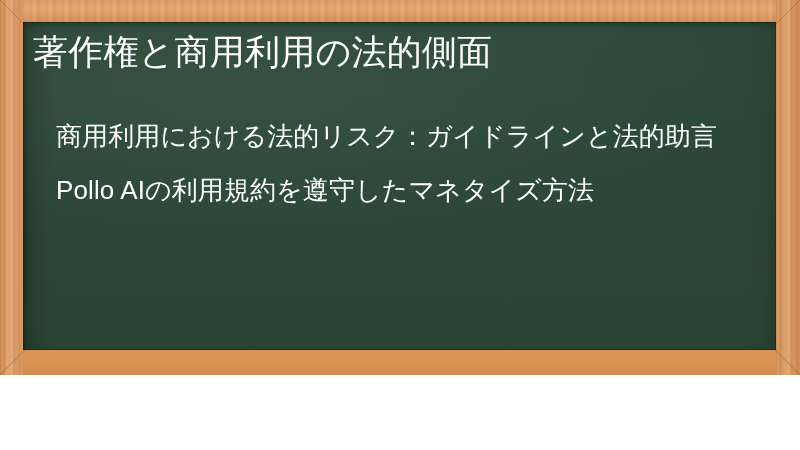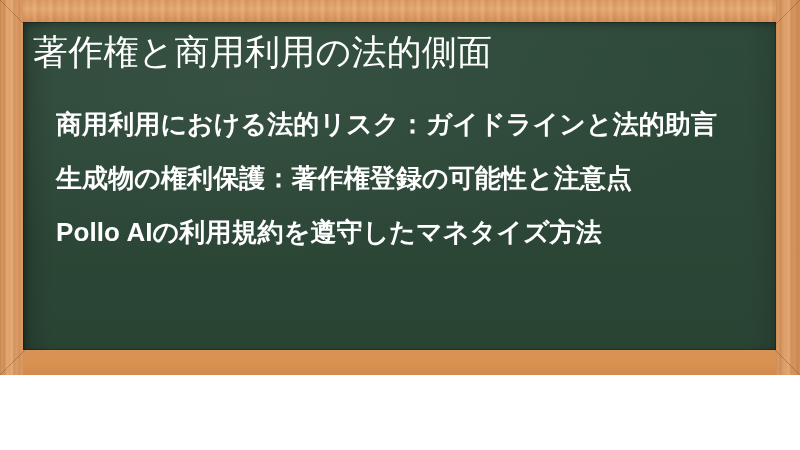--- a/index.html
+++ b/index.html
@@ -139,24 +139,24 @@
     left: 33px;
     top: 84px;
     right: 30px;
     margin: 0;
     padding: 0;
     list-style: none;
   }
   .bullet {
     color: #ffffff;
     font-size: 26px;
-    font-weight: 700;
+    font-weight: 400;
     line-height: 36px;
     letter-spacing: 0.1px;
-    margin: 0 0 18px 0;
+    margin: 12px 0 18px 0;
   }
   .bullet:last-child { margin-bottom: 0; }
 
   
   .chalk {
     position: absolute;
     left: 676px;
     top: 417px;
     width: 55px;
     height: 9px;
@@ -182,21 +182,20 @@
   </div>
 
   <div class="board">
     <div class="board-inner-shade"></div>
 
     <div class="content">
       <div class="slide-title">著作権と商用利用の法的側面</div>
 
       <ul class="bullets">
         <li class="bullet">商用利用における法的リスク：ガイドラインと法的助言</li>
-        <li class="bullet">生成物の権利保護：著作権登録の可能性と注意点</li>
         <li class="bullet">Pollo AIの利用規約を遵守したマネタイズ方法</li>
       </ul>
     </div>
   </div>
 
   <div class="chalk"></div>
 
 </div>
 
 </body></html>

